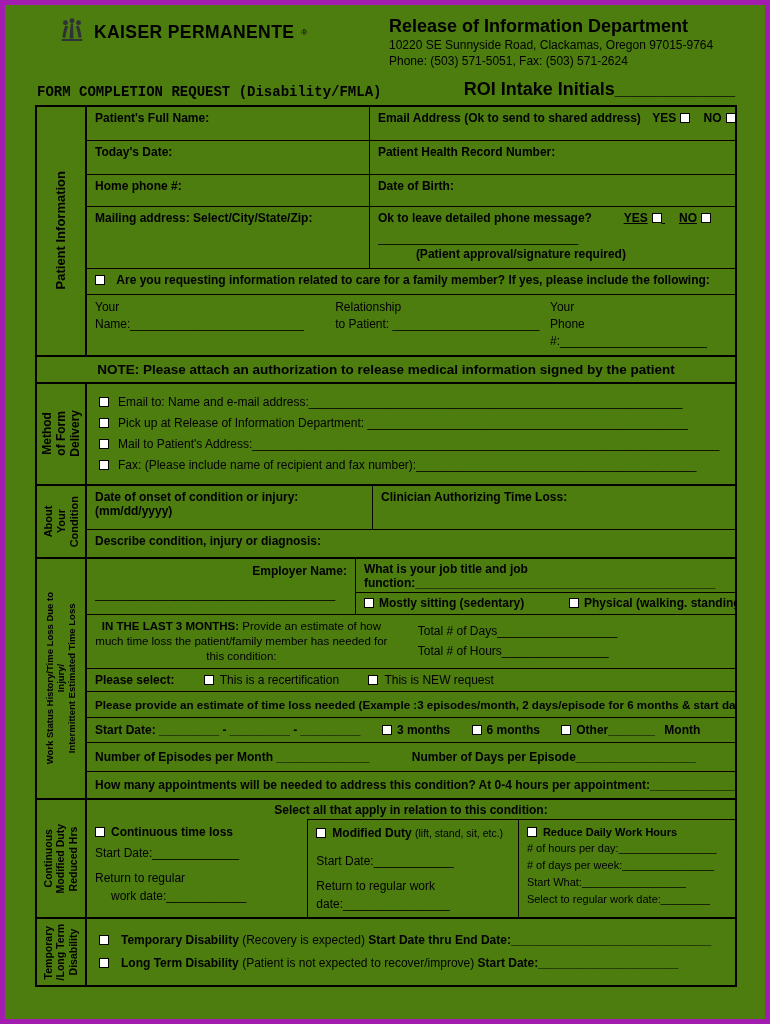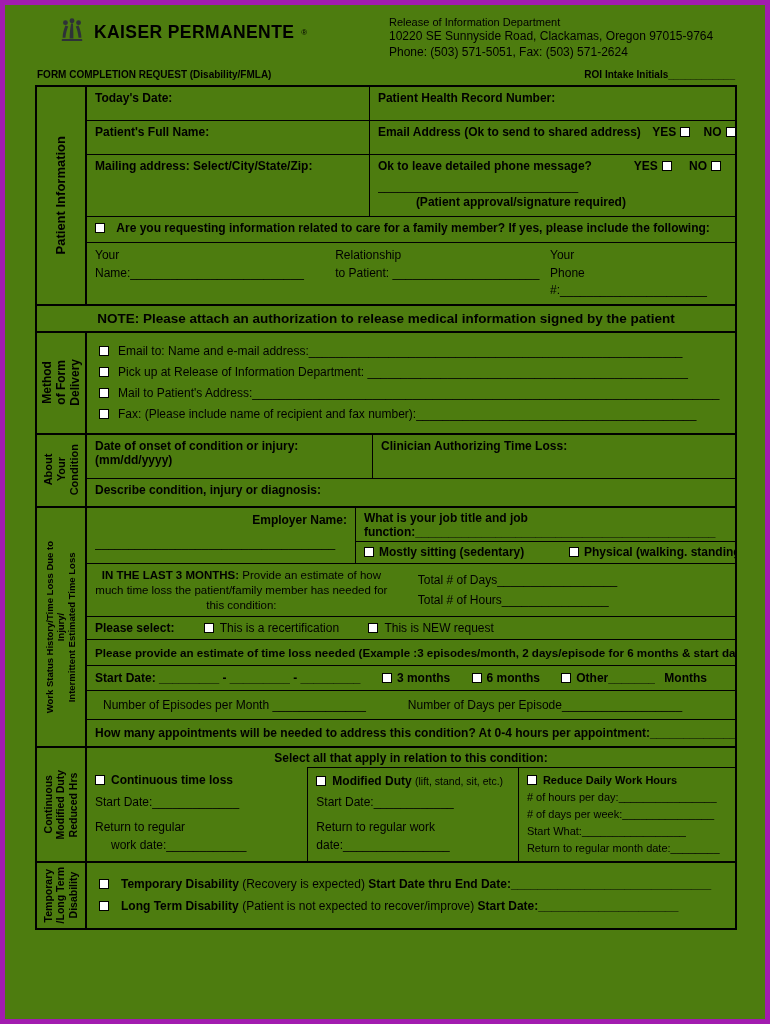--- a/index.html
+++ b/index.html
@@ -15,25 +15,25 @@
   }
   .b { font-weight: bold; }
 
   
   .header { display:flex; align-items:flex-start; padding: 10px 28px 0 52px; }
   .logo { display:flex; align-items:center; gap:7px; margin-top:2px; }
   .logo-icon { width:30px; height:30px; }
   .brand { font-weight:bold; font-size:17.5px; letter-spacing:.4px; }
   .reg { font-size:8px; vertical-align:super; }
   .dept { margin-left:auto; width:348px; line-height:1.3; font-size:12px; }
-  .dept-title { font-weight:normal; font-size:11px; }
+  .dept-title { font-weight:bold; font-size:18px; }
 
   .titlebar { display:flex; justify-content:space-between; align-items:flex-end; padding: 9px 30px 3px 32px; }
-  .form-title { font-weight:bold; font-size:10px; }
-  .roi { font-weight:bold; font-size:10px; }
+  .form-title { font-weight:bold; font-size:14px;font-family:Liberation Mono, monospace; }
+  .roi { font-weight:bold; font-size:18px; }
 
   
   .formtable { margin: 2px 28px 0 30px; border: 2px solid #000; }
   .section { display:flex; border-top:2px solid #000; }
   .section:first-child { border-top:none; }
   .vcell { width:50px; min-width:50px; border-right:2px solid #000;
            display:flex; align-items:center; justify-content:center; }
   .vtext { writing-mode: vertical-rl; transform: rotate(180deg);
            font-weight:bold; text-align:center; line-height:1.18; }
   .vtext span { display:block; }
@@ -43,21 +43,21 @@
   .prow:last-child { border-bottom:none; }
   .cell { padding: 4px 8px; }
   .c-left { width:43.5%; }
   .c-right { flex:1; border-left:1px solid #000; min-width:0; }
   .full { flex:1; min-width:0; }
 
   .cb { display:inline-block; width:10px; height:10px; border:1.4px solid #000;
         vertical-align:-1px; background:#fff; }
 
   .pm-line { display:flex; justify-content:space-between; align-items:flex-start; }
-  .ynblock { white-space:nowrap; margin-right:6px; }
+  .ynblock { white-space:nowrap; margin-right:16px;text-decoration:underline; }
   .ynblock .yn { margin-left:14px; margin-right:4px; }
   .pm-blank { margin-top:6px; white-space:nowrap; overflow:hidden; }
   .pm-approval { margin:2px 0 2px 38px; }
 
   .trio { display:flex; width:100%; }
   .trio > div { line-height:1.45; }
 
   .note-row { border-top:2px solid #000; text-align:center; font-weight:bold;
               font-size:13.5px; padding:5px 4px; }
 
@@ -85,21 +85,21 @@
   .totals { padding-left:26px; padding-top:2px; line-height:1.7; }
 
   .wr3 { border-bottom:1px solid #000; padding:4px 8px; white-space:nowrap; overflow:hidden; }
   .wr3 .cb { margin:0 6px 0 26px; }
 
   .wr4 { border-bottom:1px solid #000; padding:6px 8px; font-weight:bold; font-size:11.6px; white-space:nowrap; overflow:hidden; }
 
   .wr5 { border-bottom:1px solid #000; padding:5px 8px; font-weight:bold; white-space:nowrap; overflow:hidden; }
   .wr5 .cb { margin:0 5px 0 18px; }
 
-  .wr6 { border-bottom:1px solid #000; padding:7px 16px; font-weight:normal; white-space:nowrap; overflow:hidden; }
+  .wr6 { border-bottom:1px solid #000; padding:7px 8px; font-weight:bold; white-space:nowrap; overflow:hidden; }
   .wr6 .gap { display:inline-block; width:42px; }
 
   .wr7 { padding:6px 8px; font-weight:bold; white-space:nowrap; overflow:hidden; }
 
   .sel-header { text-align:center; font-weight:bold; padding:3px 2px 2px 2px; }
   .cols { display:flex; }
   .col { padding:5px 8px; line-height:1.35; }
   .col .cb { margin-right:6px; }
   .col1 { width:34%; }
   .col2 { width:32.5%; border-left:1px solid #000; border-top:1px solid #000; }
@@ -147,30 +147,34 @@
   </div>
 
   <div class="formtable">
 
     <div class="section">
       <div class="vcell">
         <div class="vtext" style="font-size:13px;">Patient Information</div>
       </div>
       <div class="content">
         <div class="prow" style="min-height:34px;">
-          <div class="cell c-left"><span class="b">Today's Date:</span></div>
-          <div class="cell c-right"><span class="b">Patient Health Record Number:</span></div>
-        </div>
-        <div class="prow" style="min-height:34px;">
           <div class="cell c-left"><span class="b">Patient's Full Name:</span></div>
           <div class="cell c-right" style="white-space:nowrap; overflow:hidden;">
             <span class="b">Email Address (Ok to send to shared address)</span>
             <span class="b" style="margin-left:8px; margin-right:4px;">YES</span><span class="cb"></span>
             <span class="b" style="margin-left:10px; margin-right:4px;">NO</span><span class="cb"></span>
           </div>
+        </div>
+        <div class="prow" style="min-height:34px;">
+          <div class="cell c-left"><span class="b">Today's Date:</span></div>
+          <div class="cell c-right"><span class="b">Patient Health Record Number:</span></div>
+        </div>
+        <div class="prow" style="min-height:32px;">
+          <div class="cell c-left"><span class="b">Home phone #:</span></div>
+          <div class="cell c-right"><span class="b">Date of Birth:</span></div>
         </div>
         <div class="prow" style="min-height:62px;">
           <div class="cell c-left"><span class="b">Mailing address: Select/City/State/Zip:</span></div>
           <div class="cell c-right">
             <div class="pm-line">
               <span class="b">Ok to leave detailed phone message?</span>
               <span class="ynblock">
                 <span class="b yn">YES</span><span class="cb"></span>
                 <span class="b yn">NO</span><span class="cb"></span>
               </span>
@@ -293,21 +297,21 @@
           <span class="cb"></span><span>This is NEW request</span>
         </div>
 
         <div class="wr4">Please provide an estimate of time loss needed (Example :3 episodes/month, 2 days/episode for 6 months &amp; start date)</div>
 
         <div class="wr5">
           <span>Start Date: _________ - _________ - _________</span>
           <span class="cb"></span><span>3 months</span>
           <span class="cb"></span><span>6 months</span>
           <span class="cb"></span><span>Other_______</span>
-          <span style="margin-left:6px;">Months</span>
+          <span style="margin-left:6px;">Month</span>
         </div>
 
         <div class="wr6">
           <span>Number of Episodes per Month ______________</span><span class="gap"></span><span>Number of Days per Episode__________________</span>
         </div>
 
         <div class="wr7">
           <span>How many appointments will be needed to address this condition?</span><span> At  0-4 hours per appointment:_________________</span>
         </div>
 
@@ -331,32 +335,32 @@
             </div>
             <div class="line">Start Date:_____________</div>
             <div class="line" style="margin-top:9px;">Return to regular</div>
             <div class="line tight indent">work date:____________</div>
           </div>
           <div class="col col2">
             <div style="white-space:nowrap;">
               <span class="cb"></span><span class="b">Modified Duty</span>
               <span class="small-note">(lift, stand, sit, etc.)</span>
             </div>
-            <div class="line" style="margin-top:4px;">Start Date:____________</div>
+            <div class="line" style="margin-top:12px;">Start Date:____________</div>
             <div class="line" style="margin-top:9px;">Return to regular work</div>
             <div class="line tight">date:________________</div>
           </div>
           <div class="col col3">
             <div class="b" style="white-space:nowrap;">
               <span class="cb"></span><span>Reduce Daily Work Hours</span>
             </div>
             <div class="line tight"># of hours per day:________________</div>
             <div class="line tight"># of days per week:_______________</div>
             <div class="line tight">Start What:_________________</div>
-            <div class="line tight">Return to regular month date:________</div>
+            <div class="line tight">Select to regular work date:________</div>
           </div>
         </div>
       </div>
     </div>
 
     <div class="section">
       <div class="vcell">
         <div class="vtext" style="font-size:10.5px;">
           <span>Temporary</span>
           <span>/Long Term</span>

